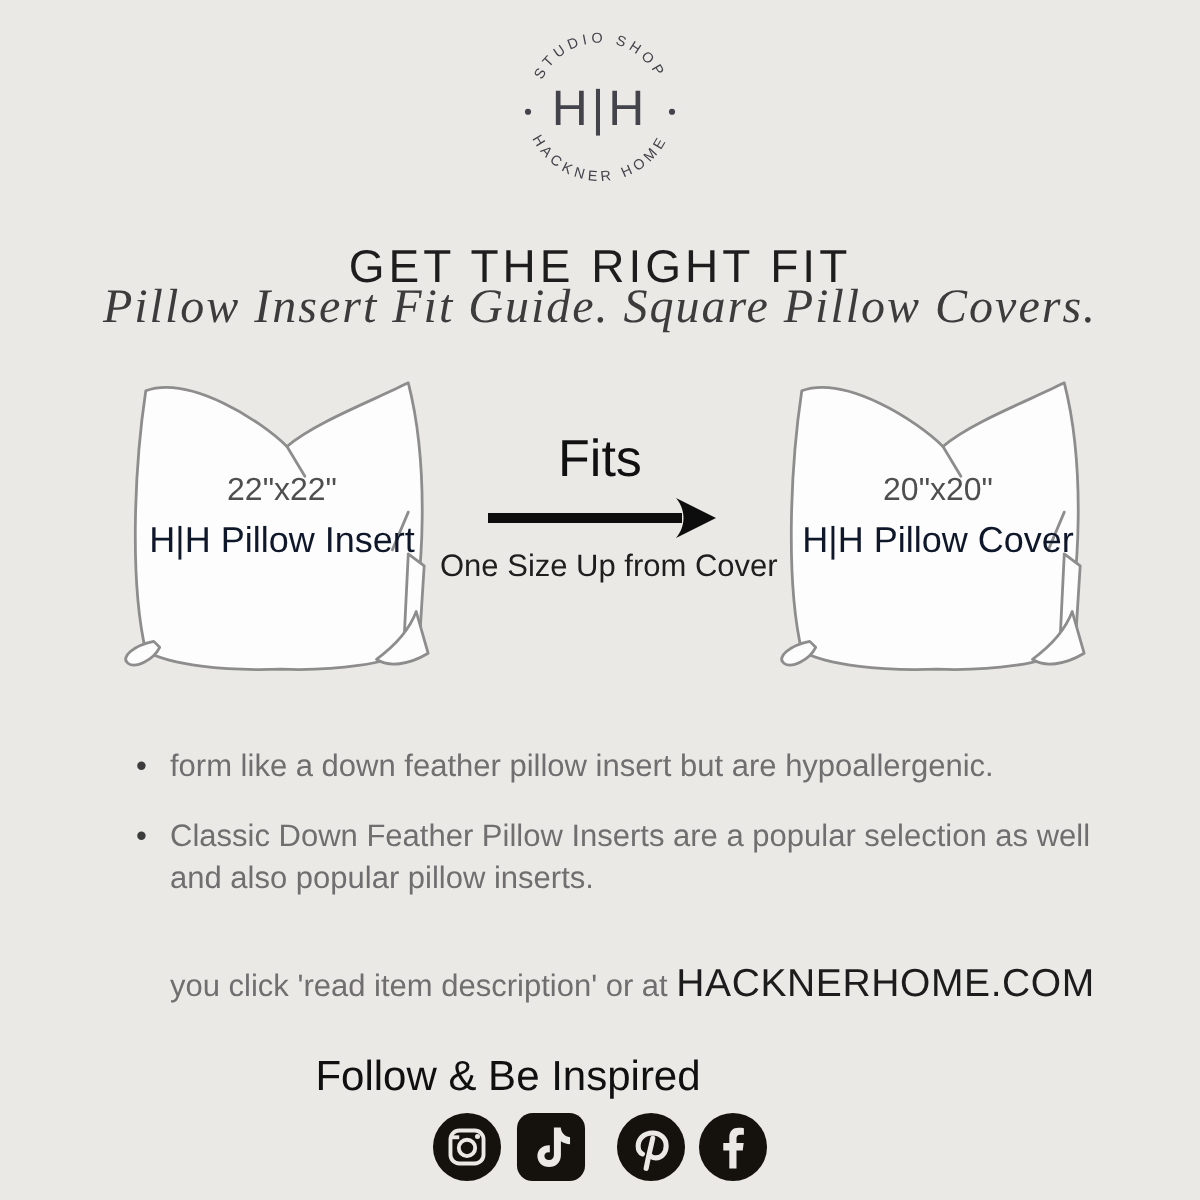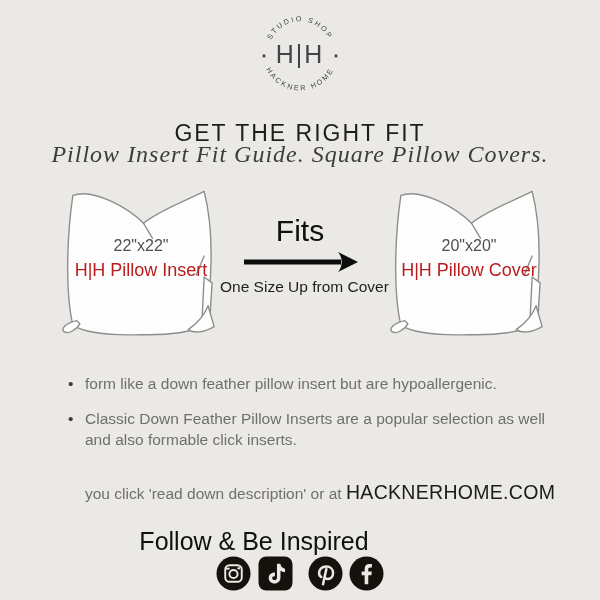--- a/index.html
+++ b/index.html
@@ -21,42 +21,42 @@
               font-size:24px; letter-spacing:1px; color:#3c3c3c; }
 
   
   .pillow { position:absolute; top:180px; width:174px; height:172px; }
   .pillow-left  { left:54px; }
   .pillow-right { left:382px; }
   .pillow svg { position:absolute; left:0; top:0; width:174px; height:172px; }
   .pillow-size { position:absolute; top:57px; left:0; width:100%; text-align:center;
                  font-size:16px; color:#4f4f4f; }
   .pillow-name { position:absolute; top:80px; left:0; width:100%; text-align:center;
-                 font-size:18px; color:#b91c1c; }
+                 font-size:18px; color:#0f172a; }
 
   
   .fits-group { position:absolute; left:220px; top:214px; width:160px; text-align:center; }
-  .fits-word { font-size:30px; color:#101010; }
+  .fits-word { font-size:26px; color:#101010; }
   .arrow-svg { display:block; margin:3px auto 0; }
   .fits-note { margin-top:5px; font-size:15.5px; color:#1e1e1e; white-space:nowrap; }
 
   
   .suggest-heading { position:absolute; left:57px; top:350px; font-size:16.5px; color:#262626; }
   .bullets { position:absolute; left:64px; top:373px; width:492px; list-style:none; }
   .bullets li { position:relative; padding-left:21px; margin-bottom:13px;
                 font-size:15.5px; line-height:21.5px; color:#6f6f6f; }
   .bullets li::before { content:"\2022"; position:absolute; left:4px; top:0; color:#3c3c3c; }
   .bullet-line { display:block; }
 
   .note { position:absolute; left:85px; top:481px; font-size:15.5px; line-height:22.5px; color:#6f6f6f; }
   .site { font-size:19.5px; color:#1c1c1c; letter-spacing:0.3px; cursor:pointer; }
 
   
   .follow { position:absolute; top:527px; left:0; width:508px; text-align:center;
-            font-size:25px; color:#101010; }
+            font-size:21px; color:#101010; }
   .social-row { position:absolute; top:555px; left:0; width:600px; height:36px;
                 display:flex; justify-content:center; align-items:center; }
   .social-icon { width:35px; height:35px; cursor:pointer; }
   .gap-s { margin-left:7px; } .gap-m { margin-left:15px; } .gap-xs { margin-left:6px; }
 </style>
 </head>
 <body>
 
 <div class="canvas">
 
@@ -118,27 +118,27 @@
     <div class="pillow-name">H|H Pillow Cover</div>
   </div>
 
 
   <ul class="bullets">
     <li>
       <span class="bullet-line">form like a down feather pillow insert but are hypoallergenic.</span>
     </li>
     <li>
       <span class="bullet-line">Classic Down Feather Pillow Inserts are a popular selection as well</span>
-      <span class="bullet-line">and also formable click inserts.</span>
+      <span class="bullet-line">and also popular pillow inserts.</span>
     </li>
   </ul>
 
   <div class="note">
     <div>
-      <span>you click 'read down description' or at </span><span class="site">HACKNERHOME.COM</span>
+      <span>you click 'read item description' or at </span><span class="site">HACKNERHOME.COM</span>
     </div>
   </div>
 
   <div class="follow">Follow &amp; Be Inspired</div>
 
   <div class="social-row">
     <svg class="social-icon" viewBox="0 0 36 36">
       <circle cx="18" cy="18" r="17.5" fill="#15120d"></circle>
       <rect x="9.5" y="9.5" width="17" height="17" rx="4.5" fill="none" stroke="#ebe9e5" stroke-width="2"></rect>
       <circle cx="18" cy="18.5" r="4.2" fill="none" stroke="#ebe9e5" stroke-width="2"></circle>

